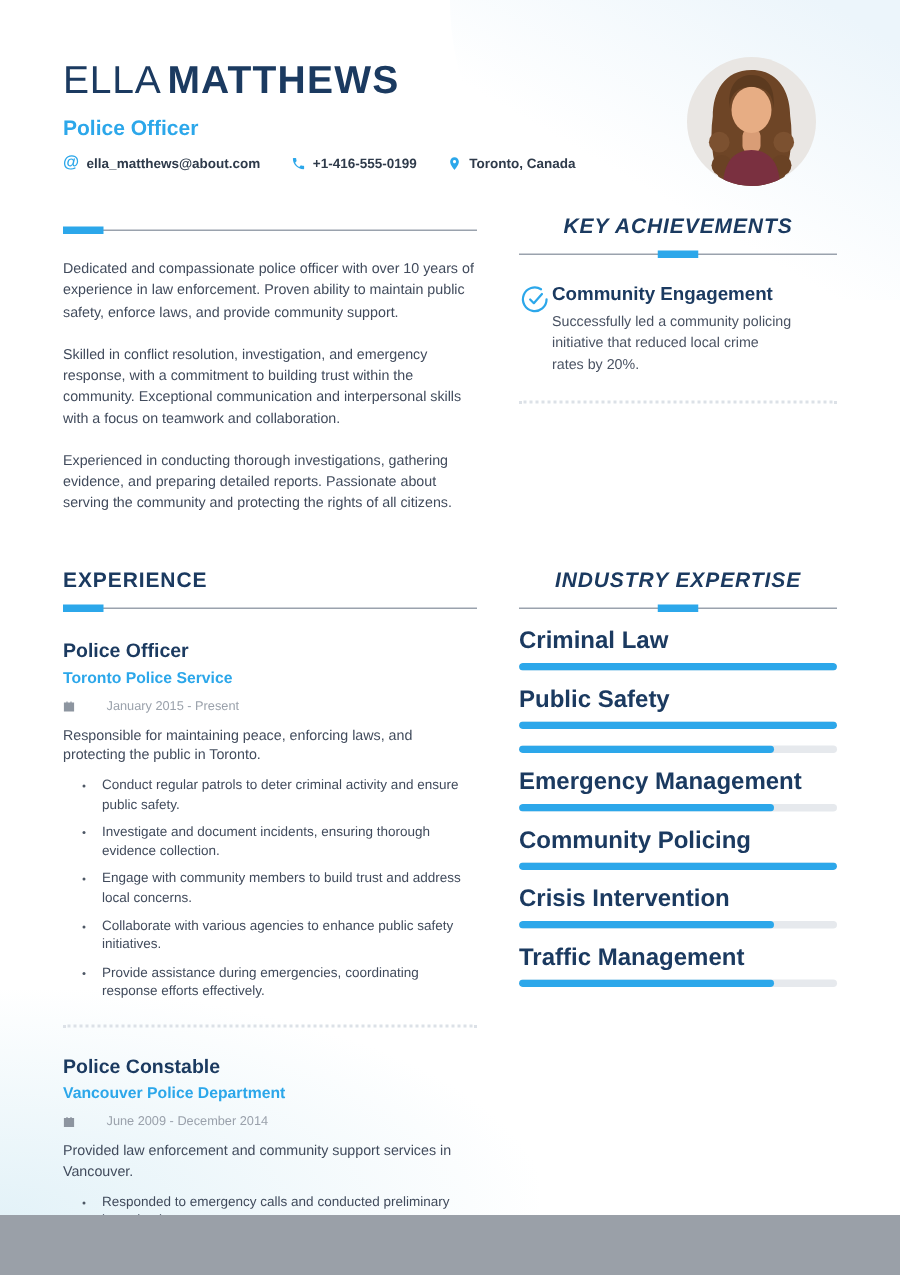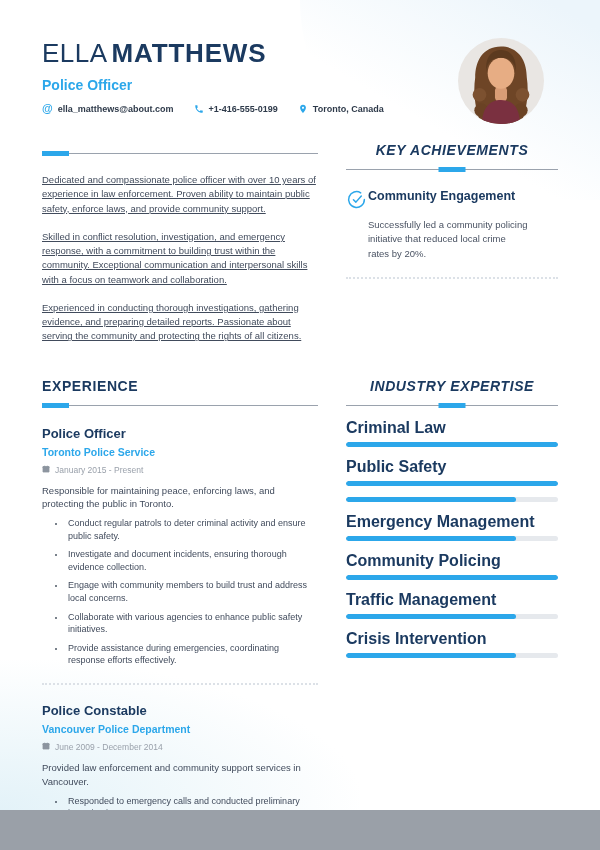--- a/index.html
+++ b/index.html
@@ -39,35 +39,35 @@
   
   main{position:relative;z-index:2;padding:0 42px;margin-top:28px;
     display:grid;grid-template-columns:1fr 212px;column-gap:28px;row-gap:34px;}
   h2{font-size:14px;font-weight:800;color:var(--navy);letter-spacing:.6px;}
   .centered h2{text-align:center;font-style:italic;}
   .rule{position:relative;height:5px;margin-top:9px;}
   .rule::before{content:"";position:absolute;left:0;right:0;top:2px;height:1px;background:#9aa2ad;}
   .rule .tab{position:absolute;top:0;width:27px;height:5px;background:var(--accent);}
   .rule.tab-center .tab{left:50%;transform:translateX(-50%);}
   
-  .summary p{margin-top:14px;font-size:9.5px;line-height:1.5;color:var(--text);text-decoration:underline;}
+  .summary p{margin-top:14px;font-size:9.5px;line-height:1.5;color:var(--text);}
   .summary p:first-of-type{margin-top:17px;}
   
   .ach{display:flex;margin-top:17px;}
   .ach-icon{flex:none;width:22px;color:var(--accent);}
   .ach-icon svg{width:21px;height:21px;stroke:currentColor;fill:none;stroke-width:1.7;
     stroke-linecap:round;stroke-linejoin:round;}
   .ach-title{font-size:12.5px;font-weight:700;color:var(--navy);}
-  .ach-desc{margin-top:15px;font-size:9.5px;line-height:1.5;color:#4a5363;max-width:160px;}
+  .ach-desc{margin-top:5px;font-size:9.5px;line-height:1.5;color:#4a5363;max-width:160px;}
   .dotted{border:none;border-top:2px dotted #dce1e7;margin-top:16px;}
   
   .job{margin-top:18px;}
   .job-name{font-size:13px;font-weight:700;color:var(--navy);}
   .job-company{margin-top:5px;font-size:10.5px;font-weight:700;color:var(--accent);}
-  .job-dates{margin-top:7px;display:flex;align-items:flex-start;gap:5px;
+  .job-dates{margin-top:7px;display:flex;align-items:flex-end;gap:21px;
     font-size:8.5px;color:#9aa1ab;}
   .job-dates svg{width:8px;height:8px;fill:#8d95a0;}
   .job-desc{margin-top:9px;font-size:9.5px;line-height:1.45;color:var(--text);}
   .job ul{margin-top:5px;padding-left:24px;}
   .job li{font-size:9px;line-height:1.4;color:var(--text);margin-top:6px;padding-left:2px;}
   .job li::marker{color:#4d5765;font-size:8px;}
   .exp-divider{border:none;border-top:2px dotted #dce1e7;margin-top:16px;}
   
   .skill{margin-top:11px;}
   .skill:first-of-type{margin-top:16px;}
@@ -231,26 +231,26 @@
             <div class="skill-fill" style="width: 80%;"></div>
           </div>
       </div>
       <div class="skill">
         <div class="skill-name">Community Policing</div>
         <div class="skill-track">
             <div class="skill-fill" style="width: 100%;"></div>
           </div>
       </div>
       <div class="skill">
+        <div class="skill-name">Crisis Intervention</div>
+        <div class="skill-track">
+            <div class="skill-fill" style="width: 80%;"></div>
+          </div>
+      </div>
+      <div class="skill">
         <div class="skill-name">Traffic Management</div>
-        <div class="skill-track">
-            <div class="skill-fill" style="width: 80%;"></div>
-          </div>
-      </div>
-      <div class="skill">
-        <div class="skill-name">Crisis Intervention</div>
         <div class="skill-track">
             <div class="skill-fill" style="width: 80%;"></div>
           </div>
       </div>
     </section>
   </main>
 </div>
 
 </body></html>

